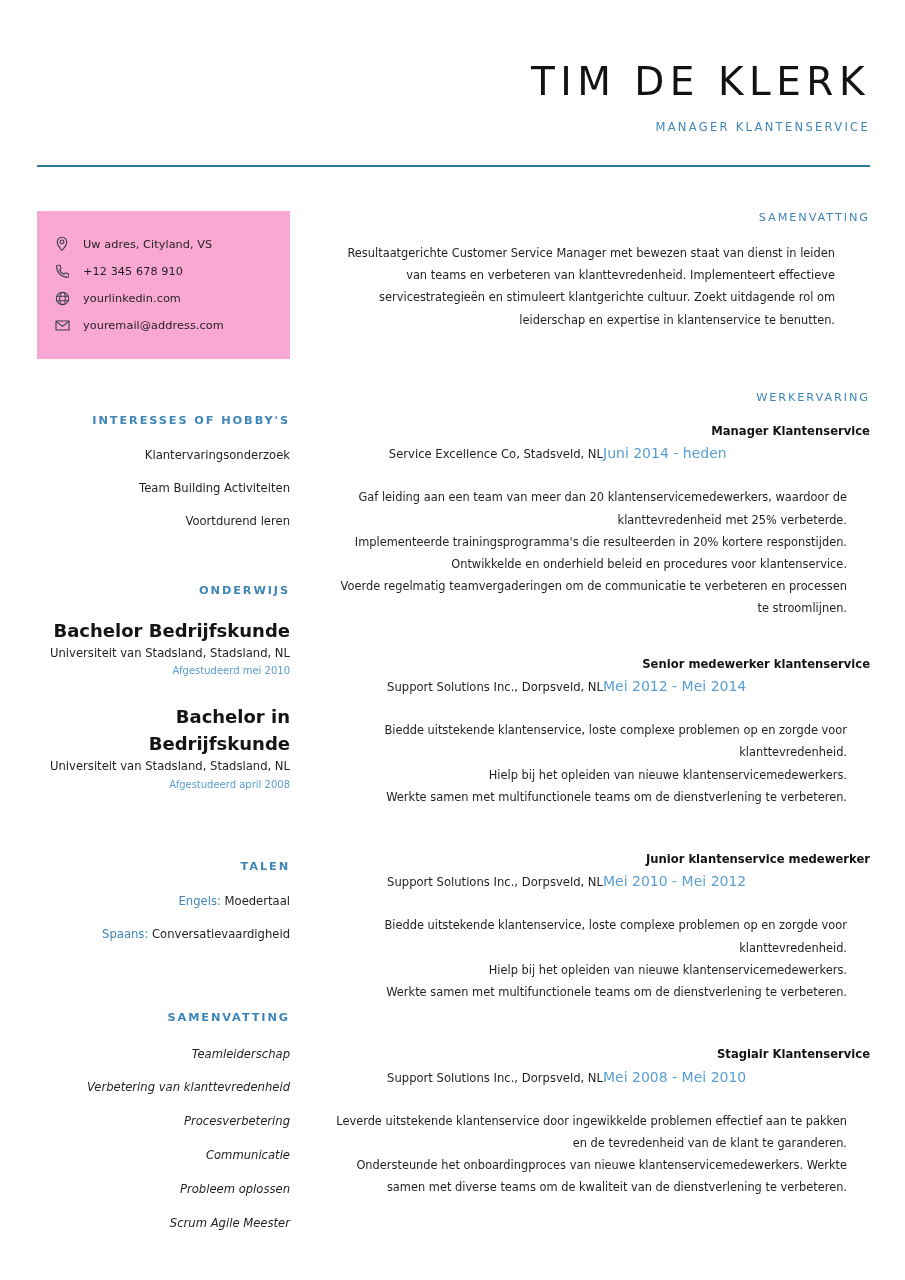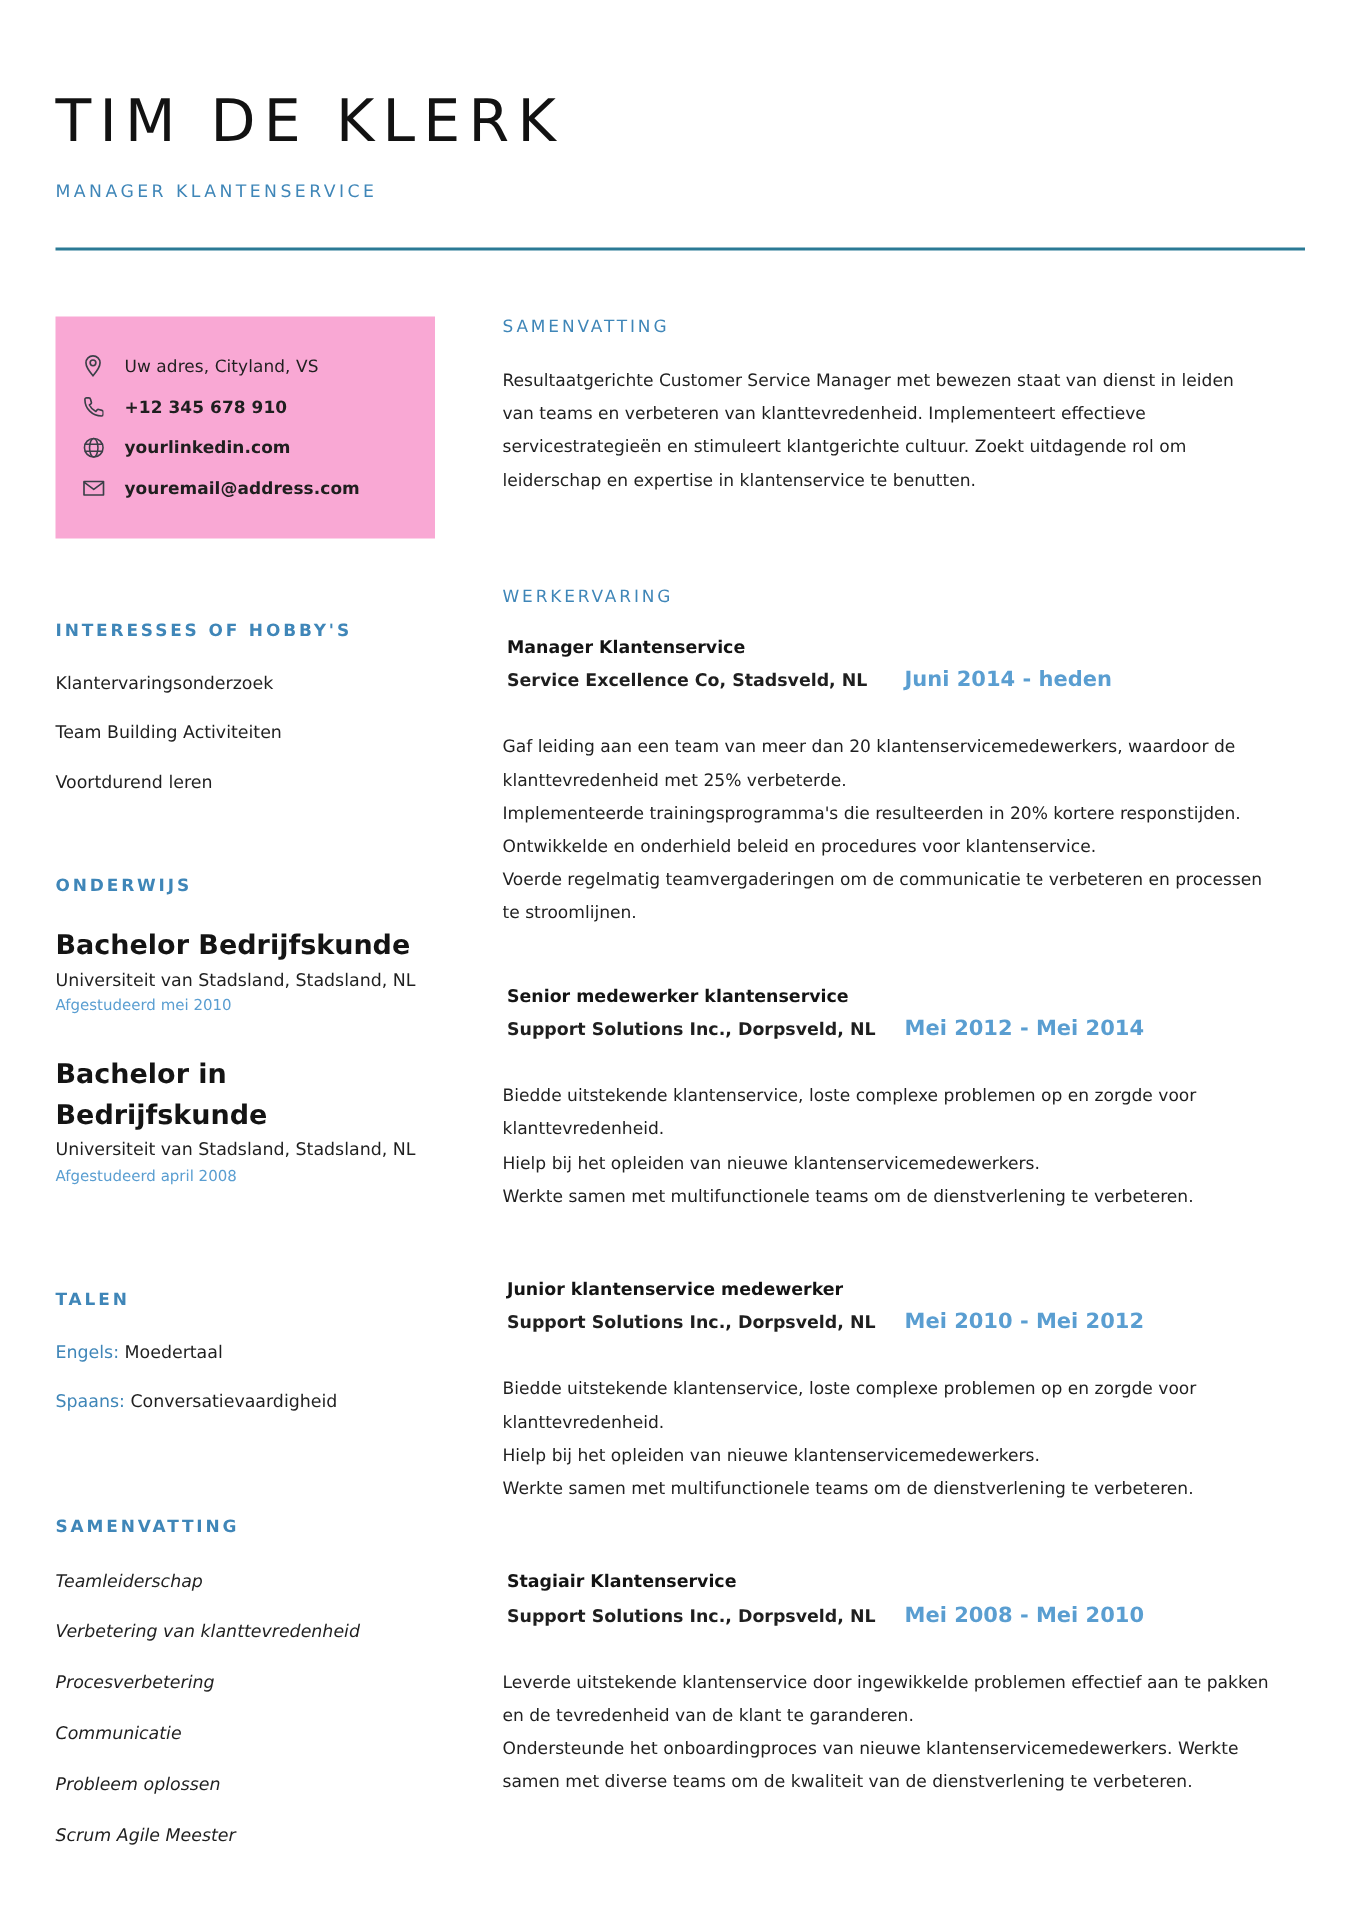--- a/index.html
+++ b/index.html
@@ -15,20 +15,21 @@
     color: #1c1c1c;
     position: relative;
     overflow: hidden;
   }
 
   .page {
     width: 905px;
     height: 1280px;
     padding: 0;
     position: relative;
+    text-align: right;
   }
 
   
   .header {
     padding: 62px 35px 0 37px;
   }
   .name {
     font-size: 39px;
     font-weight: 400;
     letter-spacing: 5.5px;
@@ -71,21 +72,21 @@
   .contact-card {
     background: #f9a8d4;
     padding: 20px 16px 20px 18px;
     width: 253px;
   }
   .contact-row {
     display: flex;
     align-items: center;
     min-height: 27px;
   }
-  .contact-row + .contact-row { margin-top: 0px; font-weight: bold; }
+  .contact-row + .contact-row { margin-top: 0px; }
   .contact-icon {
     flex: 0 0 28px;
     display: flex;
     align-items: center;
     justify-content: flex-start;
     color: #3a3f47;
   }
   .contact-icon svg { display: block; }
   .contact-text {
     font-size: 11.3px;
@@ -171,21 +172,20 @@
     font-weight: 700;
     color: #141414;
     margin-left: 3px;
     line-height: 1.5;
   }
   .exp-meta {
     display: flex;
     align-items: baseline;
     margin-left: 3px;
     margin-top: 5px;
-    font-weight: bold;
   }
   .exp-company {
     font-size: 11.6px;
     color: #1f1f1f;
     flex: 0 0 265px;
   }
   .exp-date {
     font-size: 14px;
     color: #5a9ed1;
   }

